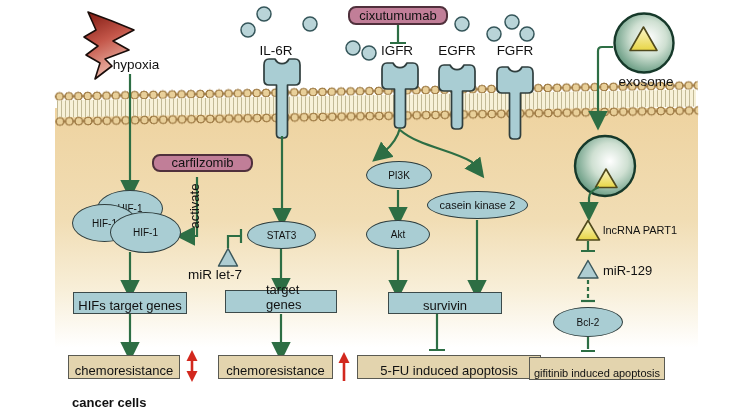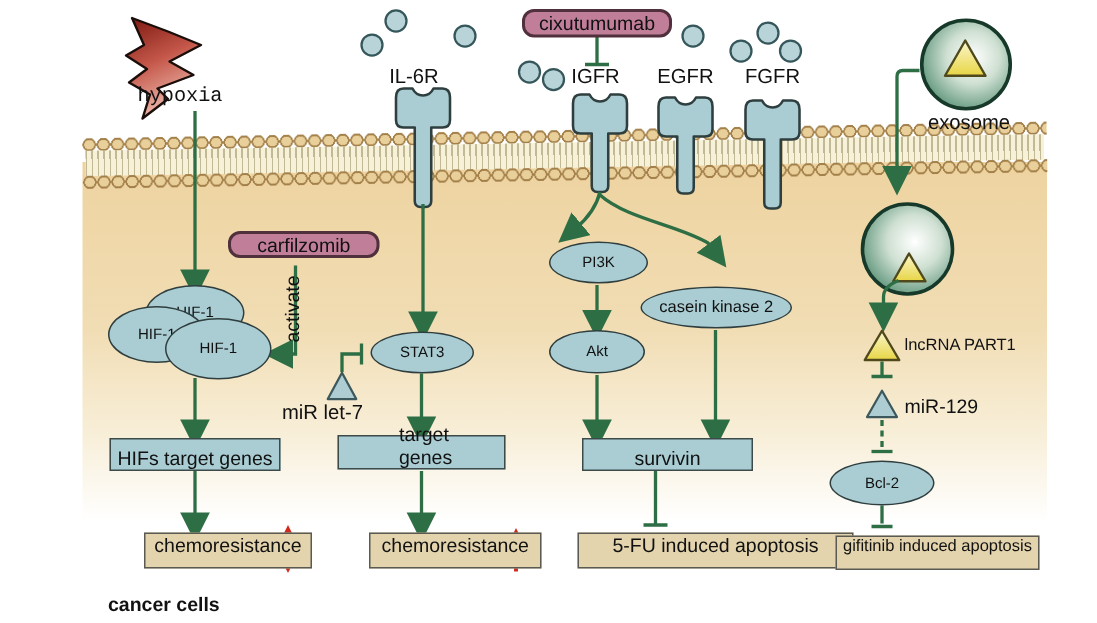--- a/index.html
+++ b/index.html
@@ -18,23 +18,23 @@
   #membrane .bottom{bottom:0;}
   #membrane .tails{position:absolute;left:2px;right:2px;top:9px;height:17px;background-color:#f7f1d8;
     background-image:repeating-linear-gradient(90deg,rgba(150,140,95,.55) 0 1px,transparent 1px 4px);}
   #shapes{left:0;top:0;width:731px;height:415px;z-index:3;}
   
   .oval{z-index:4;display:flex;align-items:center;justify-content:center;
     background:#a9cdd3;border:1.7px solid #2f3e3e;border-radius:50%;
     font-size:10px;box-sizing:border-box;}
   .gbox{z-index:4;display:flex;align-items:flex-end;justify-content:center;
     background:#a9cdd3;border:1.6px solid #3c4a4a;font-size:13px;box-sizing:border-box;}
-  .obox{z-index:4;display:flex;align-items:flex-start;justify-content:center;
-    background:#e3d4ae;border:1.6px solid #5a5a52;font-size:13px;box-sizing:border-box;margin-left:28px;}
-  .dbox{z-index:4;display:flex;align-items:flex-start;justify-content:center;
+  .obox{z-index:4;display:flex;align-items:flex-end;justify-content:center;
+    background:#e3d4ae;border:1.6px solid #5a5a52;font-size:13px;box-sizing:border-box;}
+  .dbox{z-index:4;display:flex;align-items:flex-end;justify-content:center;
     background:#c17e98;border:2px solid #50303c;border-radius:8px;font-size:13px;box-sizing:border-box;}
   .lbl{z-index:4;font-size:13.5px;text-align:center;white-space:nowrap;}
   .small{font-size:11px;}
 </style>
 </head>
 <body>
 
 <div id="stage">
 
   <div id="cell-interior" class="abs"></div>
@@ -137,21 +137,21 @@
   </svg>
 
   <div class="abs dbox" style="left:348px;top:6px;width:100px;height:19px;">
     <span>cixutumumab</span>
   </div>
   <div class="abs dbox" style="left:152px;top:154px;width:101px;height:18px;">
     <span>carfilzomib</span>
   </div>
   <div class="abs lbl" style="left:155px;top:198px;width:80px;height:16px;transform:rotate(-90deg);font-size:13px;">activate</div>
 
-  <div class="abs lbl" style="left:88px;top:57px;width:64px;font-family:Liberation Mono, monospace;">hypoxia</div>
+  <div class="abs lbl" style="left:104px;top:57px;width:64px;">hypoxia</div>
   <div class="abs lbl" style="left:246px;top:43px;width:60px;">IL-6R</div>
   <div class="abs lbl" style="left:367px;top:43px;width:60px;">IGFR</div>
   <div class="abs lbl" style="left:427px;top:43px;width:60px;">EGFR</div>
   <div class="abs lbl" style="left:485px;top:43px;width:60px;">FGFR</div>
   <div class="abs lbl" style="left:616px;top:74px;width:60px;">exosome</div>
 
   <div class="abs oval" style="left:97px;top:190px;width:66px;height:37px;">
     <span>HIF-1</span>
     </div>
   <div class="abs oval" style="left:72px;top:204px;width:65px;height:38px;">

